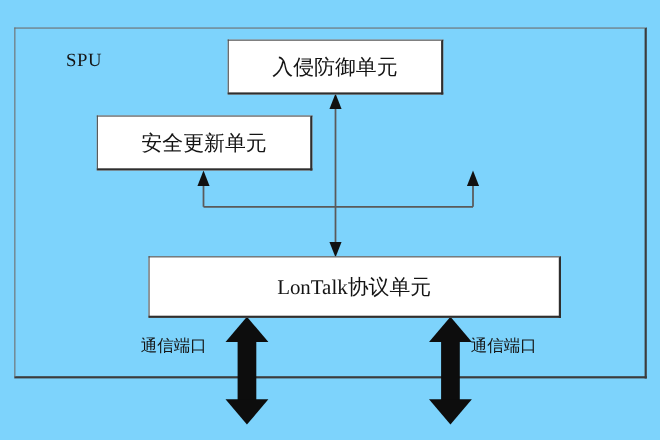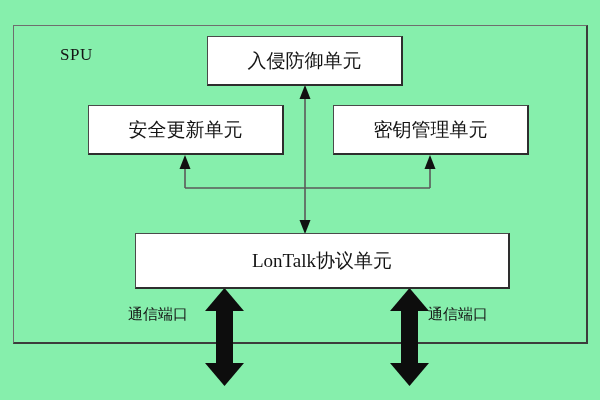--- a/index.html
+++ b/index.html
@@ -8,21 +8,21 @@
     padding: 0;
     background: #ffffff;
   }
   body {
     font-family: "Liberation Serif", "DejaVu Serif", serif;
   }
   #canvas {
     position: relative;
     width: 600px;
     height: 400px;
-    background: #86efac;
+    background: #7dd3fc;
     overflow: hidden;
   }
   svg.layer {
     position: absolute;
     left: 0;
     top: 0;
     width: 600px;
     height: 400px;
   }
   .node-box {
@@ -147,23 +147,20 @@
   </svg>
 
   <div class="node-box" id="box-intrusion">
     <span>入侵防御单元</span>
   </div>
 
   <div class="node-box" id="box-secupdate">
     <span>安全更新单元</span>
   </div>
 
-  <div class="node-box" id="box-keymgmt">
-    <span>密钥管理单元</span>
-  </div>
 
   <div class="node-box" id="box-lontalk">
     <span>LonTalk协议单元</span>
   </div>
 
   <div class="plain-label port-label" id="port-label-left">通信端口</div>
 
   <div class="plain-label port-label" id="port-label-right">通信端口</div>
 
 </div>

